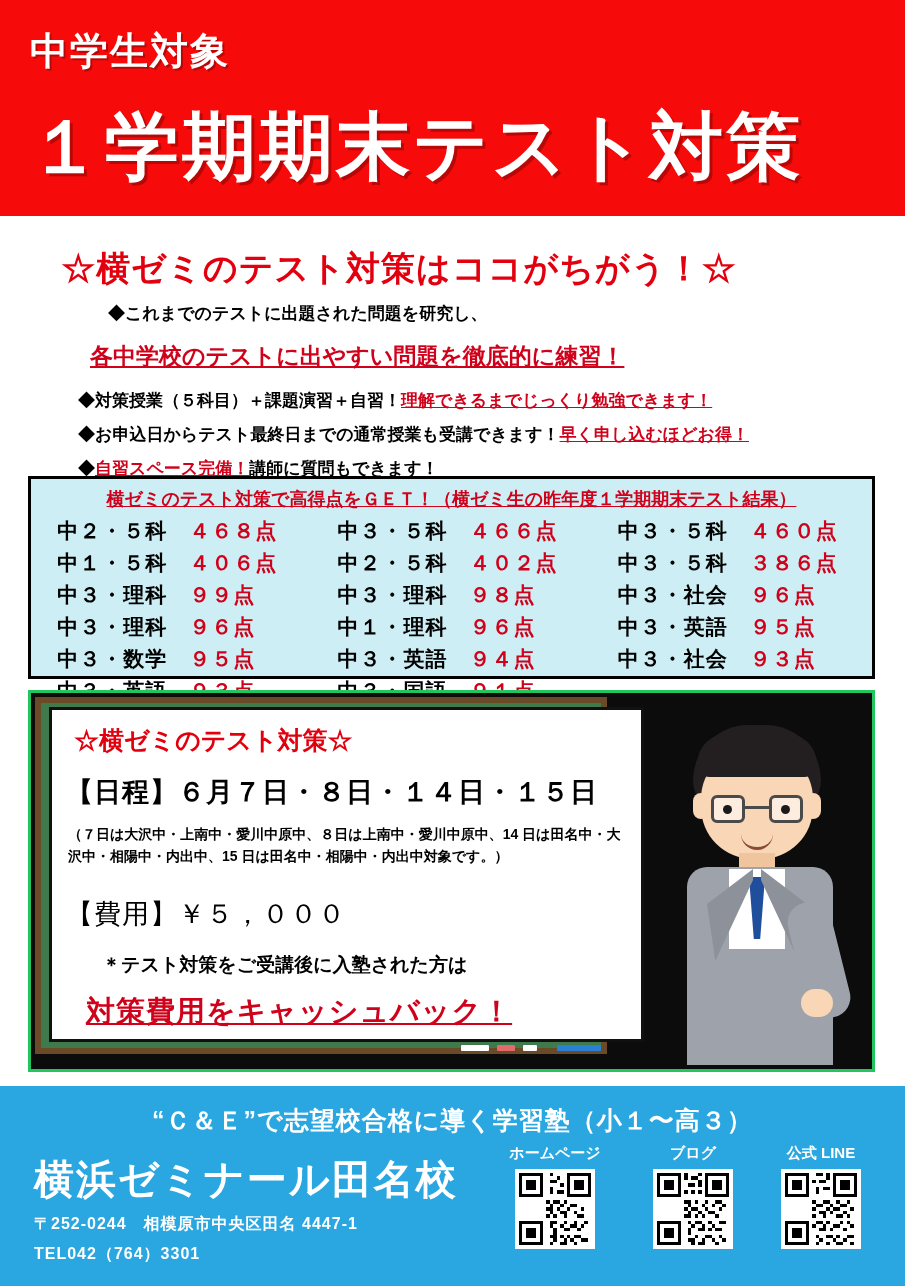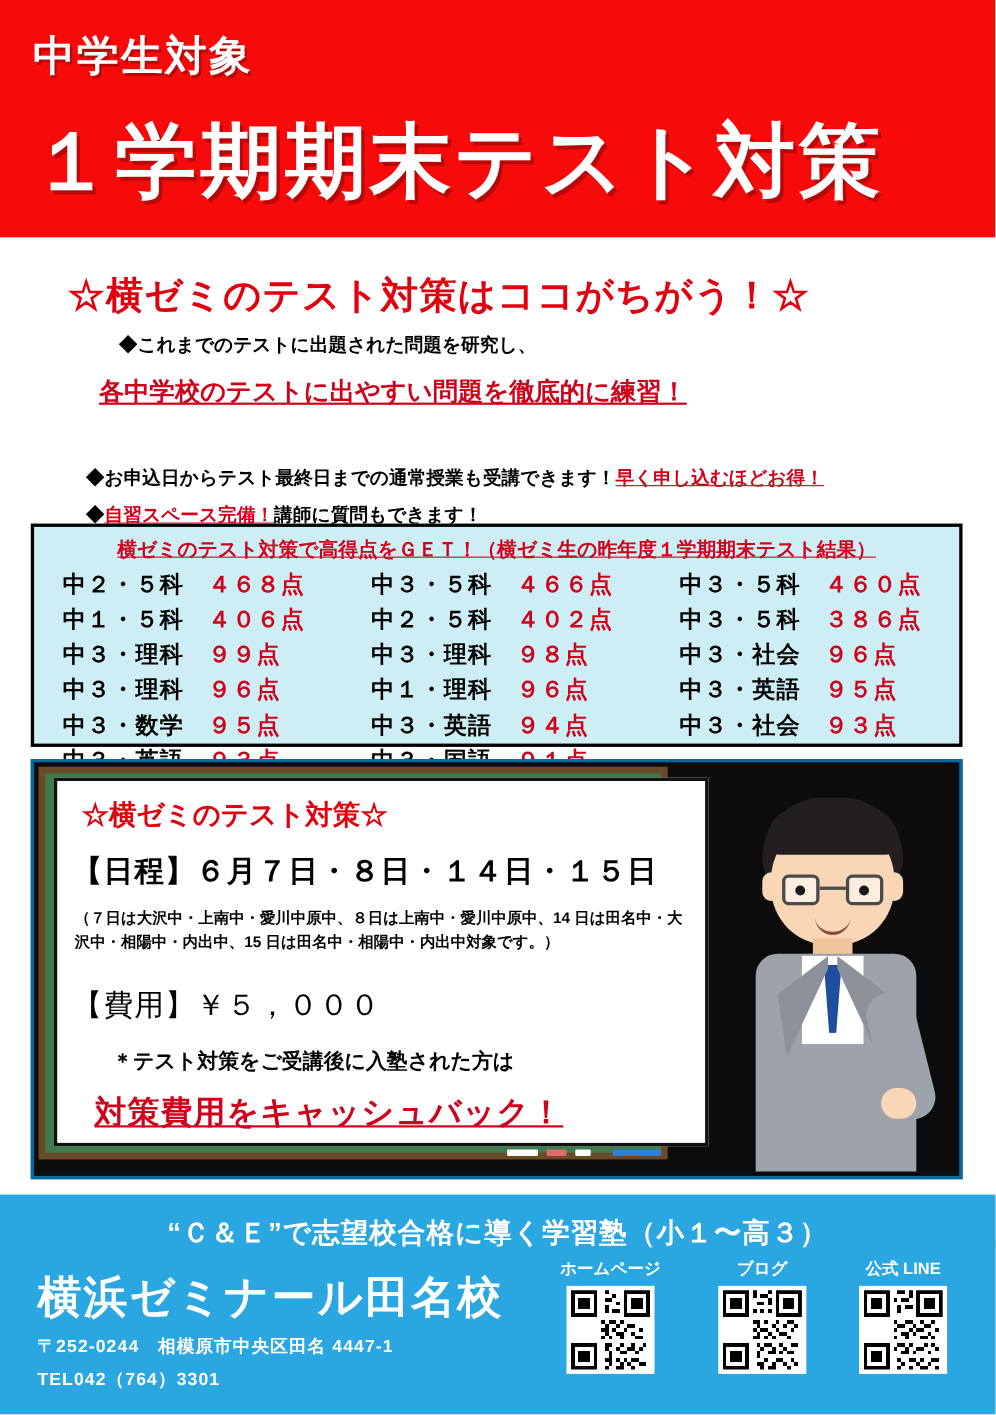--- a/index.html
+++ b/index.html
@@ -62,21 +62,21 @@
     display:grid;grid-template-columns:1fr 1fr 1fr;
     row-gap:4px;
   }
   .res-cell{display:flex;align-items:baseline;justify-content:center;}
   .res-label{font-weight:bold;font-size:21px;color:#000;letter-spacing:1px;}
   .res-score{font-weight:bold;font-size:21px;color:#d0021b;letter-spacing:1px;margin-left:22px;min-width:96px;}
 
   
   .board-wrap{
     position:absolute;left:28px;top:690px;width:847px;height:382px;
-    background:#0c0c0c;border:3px solid #0369a1;box-sizing:border-box;
+    background:#0c0c0c;border:3px solid #22c55e;box-sizing:border-box;
   }
   .board-frame{
     position:absolute;left:10px;top:10px;width:560px;height:345px;
     background:#3e7a4b;
     box-shadow:0 0 0 6px #6b4a27;
   }
   .board-white{
     position:absolute;left:18px;top:14px;width:595px;height:335px;
     background:#ffffff;border:3px solid #111;box-sizing:border-box;
   }
@@ -169,20 +169,23 @@
 
   <div class="catch">
     <div class="catch-title">☆横ゼミのテスト対策はココがちがう！☆</div>
 
     <div class="bullet b1">◆これまでのテストに出題された問題を研究し、</div>
 
     <div class="bullet b2">
       <span class="uline">各中学校のテストに出やすい問題を徹底的に練習！</span>
     </div>
 
+    <div class="bullet b3">
+      <span>◆対策授業（５科目）＋課題演習＋自習！</span><span class="red uline">理解できるまでじっくり勉強できます！</span>
+    </div>
 
     <div class="bullet b4">
       <span>◆お申込日からテスト最終日までの通常授業も受講できます！</span><span class="red uline">早く申し込むほどお得！</span>
     </div>
 
     <div class="bullet b5">
       <span>◆</span><span class="red uline">自習スペース完備！</span><span>講師に質問もできます！</span>
     </div>
   </div>
 

